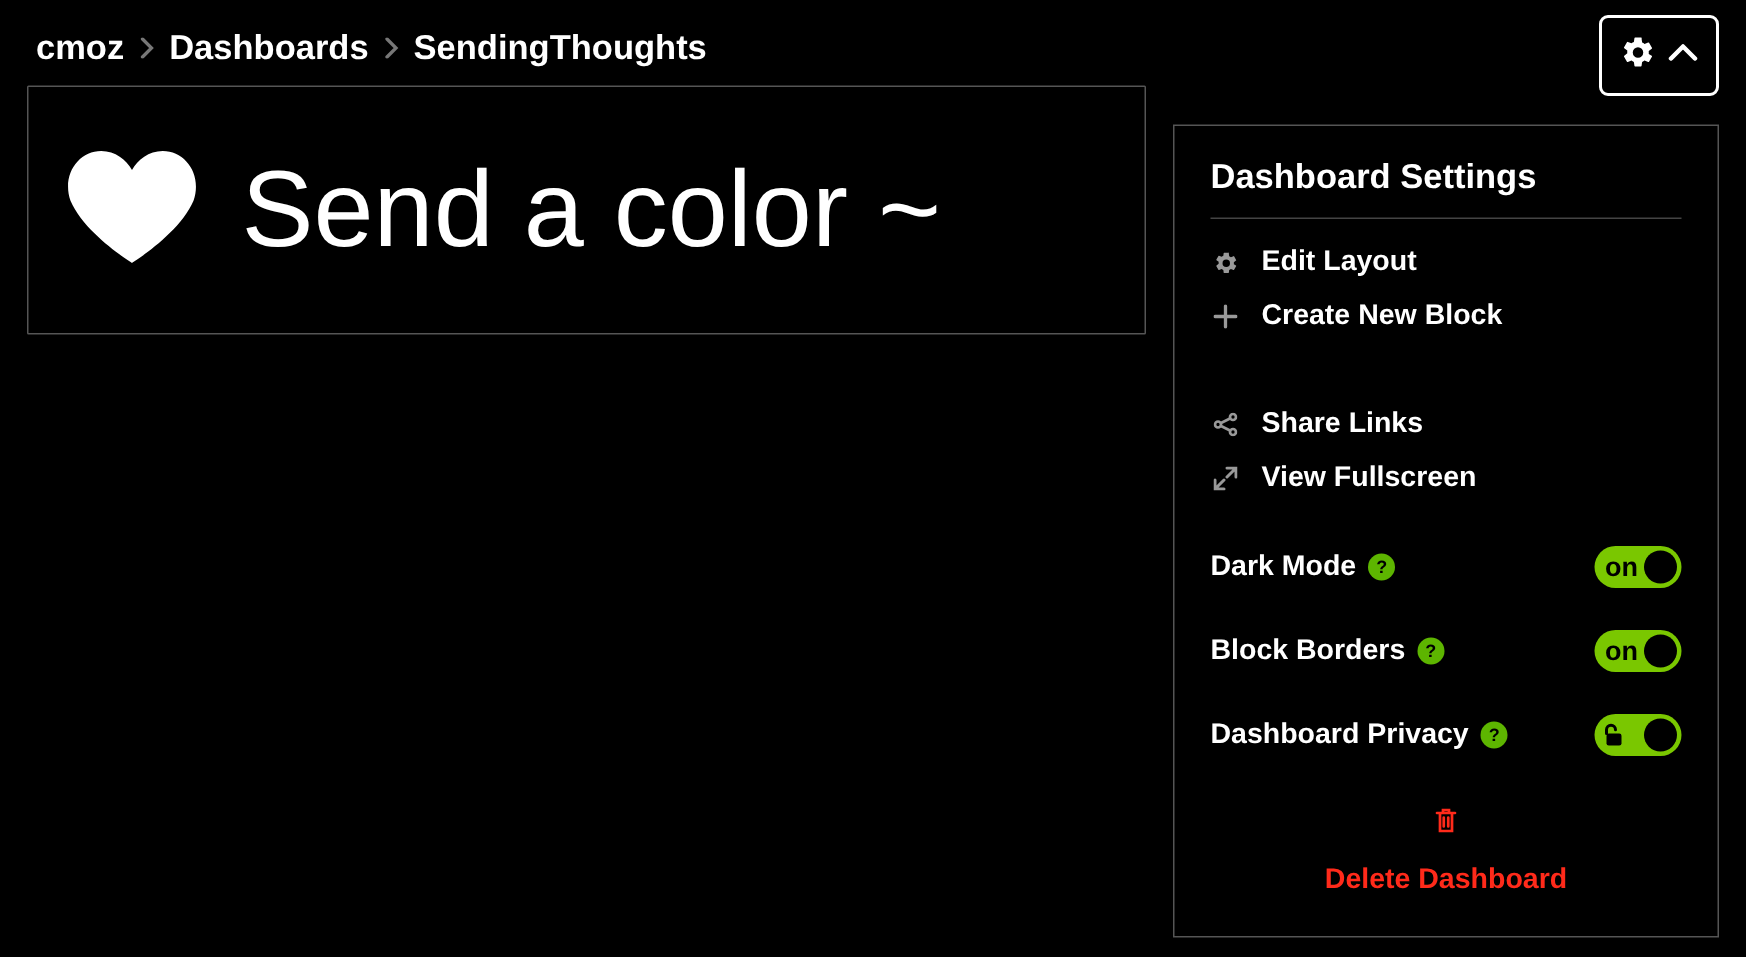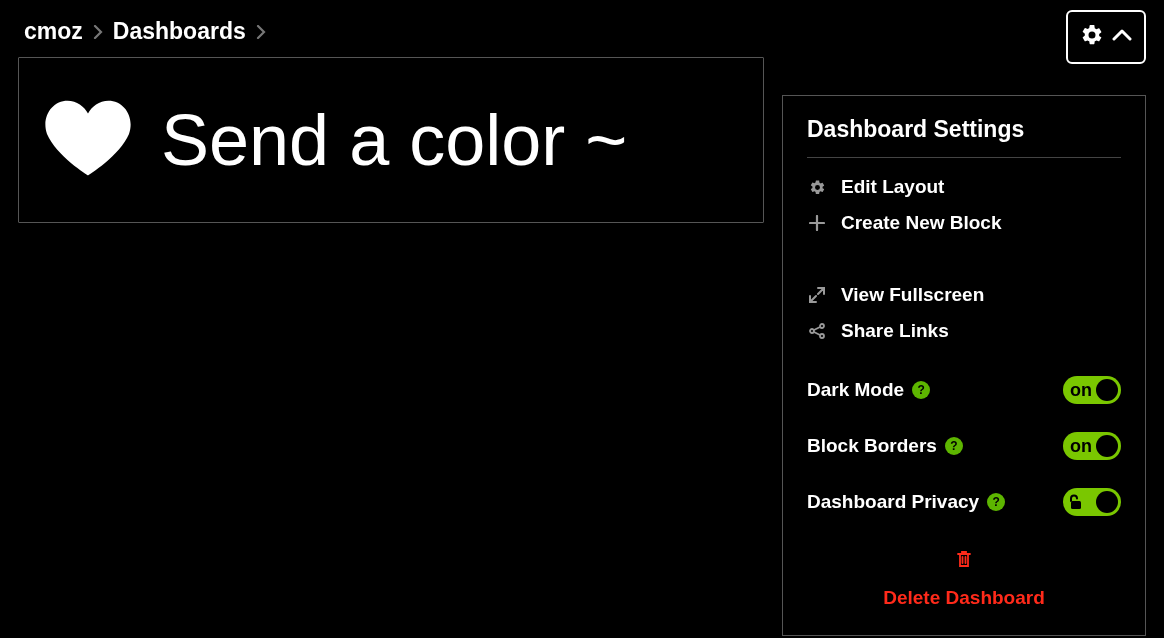--- a/index.html
+++ b/index.html
@@ -85,21 +85,20 @@
     }
     
     .settings-panel {
       position: absolute;
       top: 83px;
       right: 18px;
       width: 364px;
       border: 1px solid #555;
       background: #000;
       padding: 20px 24px 26px 24px;
-      margin-top: 12px;
     }
     .settings-title {
       font-size: 23px;
       font-weight: 700;
       padding-bottom: 14px;
       border-bottom: 1px solid #444;
       margin-bottom: 18px;
     }
     .settings-list { display: flex; flex-direction: column; gap: 14px; }
     .settings-item {
@@ -184,20 +183,21 @@
     <svg width="10" height="14" viewBox="0 0 10 14">
         <path d="M2 1 L8 7 L2 13" stroke="#777" stroke-width="2.2" fill="none" stroke-linecap="round"></path>
       </svg>
   </span>
   <a href="#">Dashboards</a>
   <span class="sep">
     <svg width="10" height="14" viewBox="0 0 10 14">
         <path d="M2 1 L8 7 L2 13" stroke="#777" stroke-width="2.2" fill="none" stroke-linecap="round"></path>
       </svg>
   </span>
+  <a href="#">SendingThoughts</a>
 </div>
 
 <div class="gear-btn">
   <span>
     <svg width="24" height="24" viewBox="0 0 24 24" fill="#fff">
         <path d="M19.14,12.94a7.14,7.14,0,0,0,.05-.94,7.14,7.14,0,0,0-.05-.94l2.03-1.58a.5.5,0,0,0,.12-.64l-1.92-3.32a.5.5,0,0,0-.6-.22l-2.39.96a7.03,7.03,0,0,0-1.62-.94l-.36-2.54A.5.5,0,0,0,13.9,2h-3.8a.5.5,0,0,0-.49.42L9.25,4.96a7.03,7.03,0,0,0-1.62.94l-2.39-.96a.5.5,0,0,0-.6.22L2.72,8.48a.5.5,0,0,0,.12.64l2.03,1.58a7.14,7.14,0,0,0-.05.94,7.14,7.14,0,0,0,.05.94L2.84,14.16a.5.5,0,0,0-.12.64l1.92,3.32a.5.5,0,0,0,.6.22l2.39-.96a7.03,7.03,0,0,0,1.62.94l.36,2.54a.5.5,0,0,0,.49.42h3.8a.5.5,0,0,0,.49-.42l.36-2.54a7.03,7.03,0,0,0,1.62-.94l2.39.96a.5.5,0,0,0,.6-.22l1.92-3.32a.5.5,0,0,0-.12-.64ZM12,15.5A3.5,3.5,0,1,1,15.5,12,3.5,3.5,0,0,1,12,15.5Z"></path>
       </svg>
   </span>
   <span>
     <svg width="20" height="14" viewBox="0 0 20 14">
@@ -237,38 +237,38 @@
             <path d="M8 1 V15 M1 8 H15" stroke="#999" stroke-width="2.2" stroke-linecap="round"></path>
           </svg>
       </span>
       <span>Create New Block</span>
     </div>
 
     <div class="settings-gap"></div>
 
     <div class="settings-item">
       <span class="icon-slot">
-        <svg width="16" height="16" viewBox="0 0 16 16" fill="none" stroke="#999" stroke-width="2" stroke-linecap="round">
-            <path d="M9 1 H15 V7 M15 1 L9 7"></path>
-            <path d="M7 15 H1 V9 M1 15 L7 9"></path>
-          </svg>
-      </span>
-      <span>View Fullscreen</span>
-    </div>
-
-    <div class="settings-item">
-      <span class="icon-slot">
         <svg width="16" height="16" viewBox="0 0 16 16" fill="none" stroke="#999" stroke-width="1.8">
             <circle cx="13" cy="3" r="2"></circle>
             <circle cx="3" cy="8" r="2"></circle>
             <circle cx="13" cy="13" r="2"></circle>
             <path d="M5 7 L11 4 M5 9 L11 12"></path>
           </svg>
       </span>
       <span>Share Links</span>
+    </div>
+
+    <div class="settings-item">
+      <span class="icon-slot">
+        <svg width="16" height="16" viewBox="0 0 16 16" fill="none" stroke="#999" stroke-width="2" stroke-linecap="round">
+            <path d="M9 1 H15 V7 M15 1 L9 7"></path>
+            <path d="M7 15 H1 V9 M1 15 L7 9"></path>
+          </svg>
+      </span>
+      <span>View Fullscreen</span>
     </div>
   </div>
 
   <div class="toggle-list">
     <div class="toggle-row">
       <span class="toggle-label">
         <span>Dark Mode</span>
         <span class="help-badge">?</span>
       </span>
       <div class="toggle">

